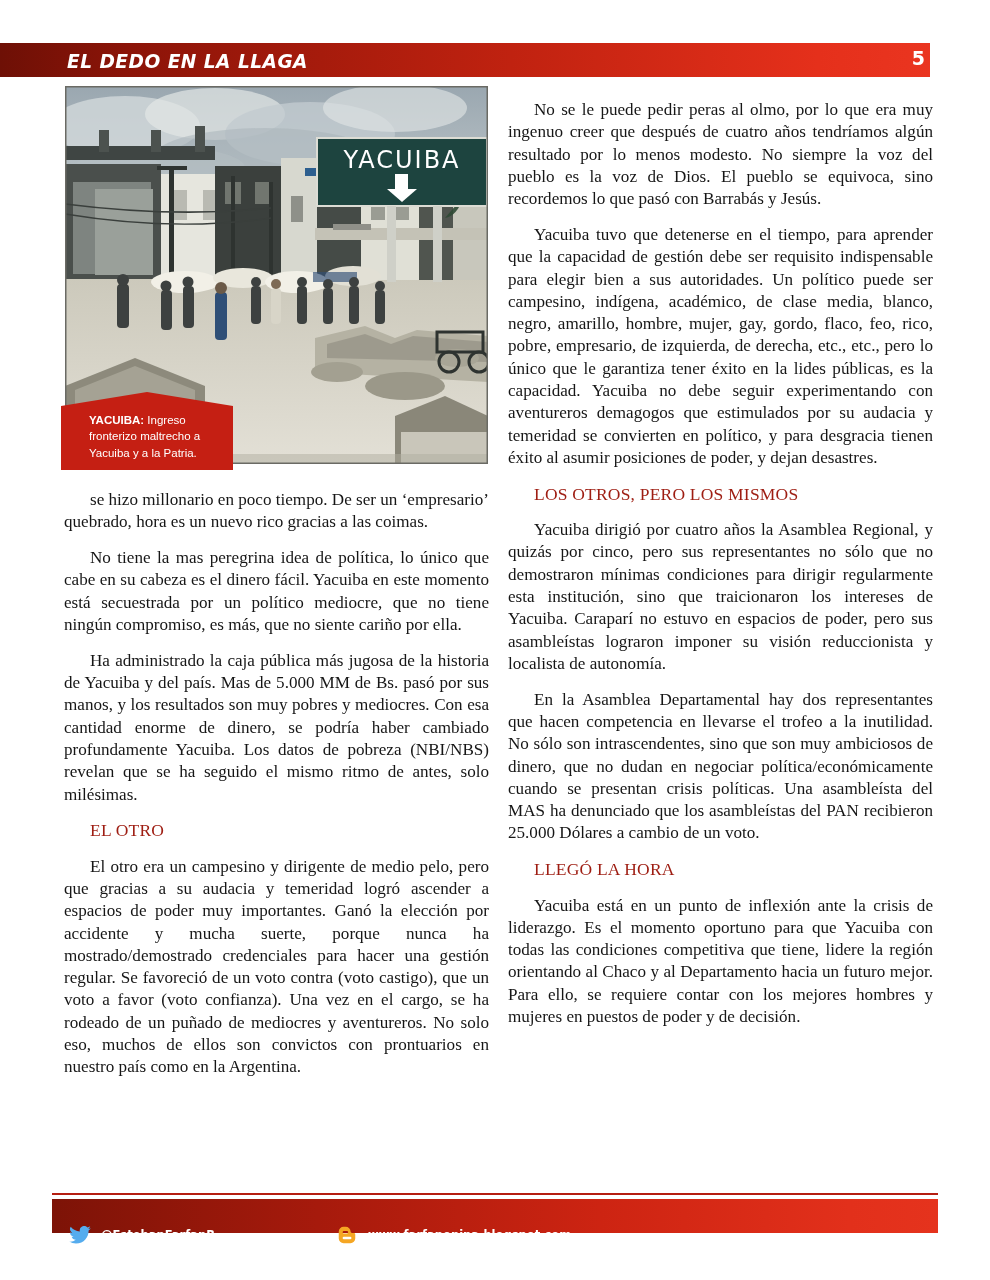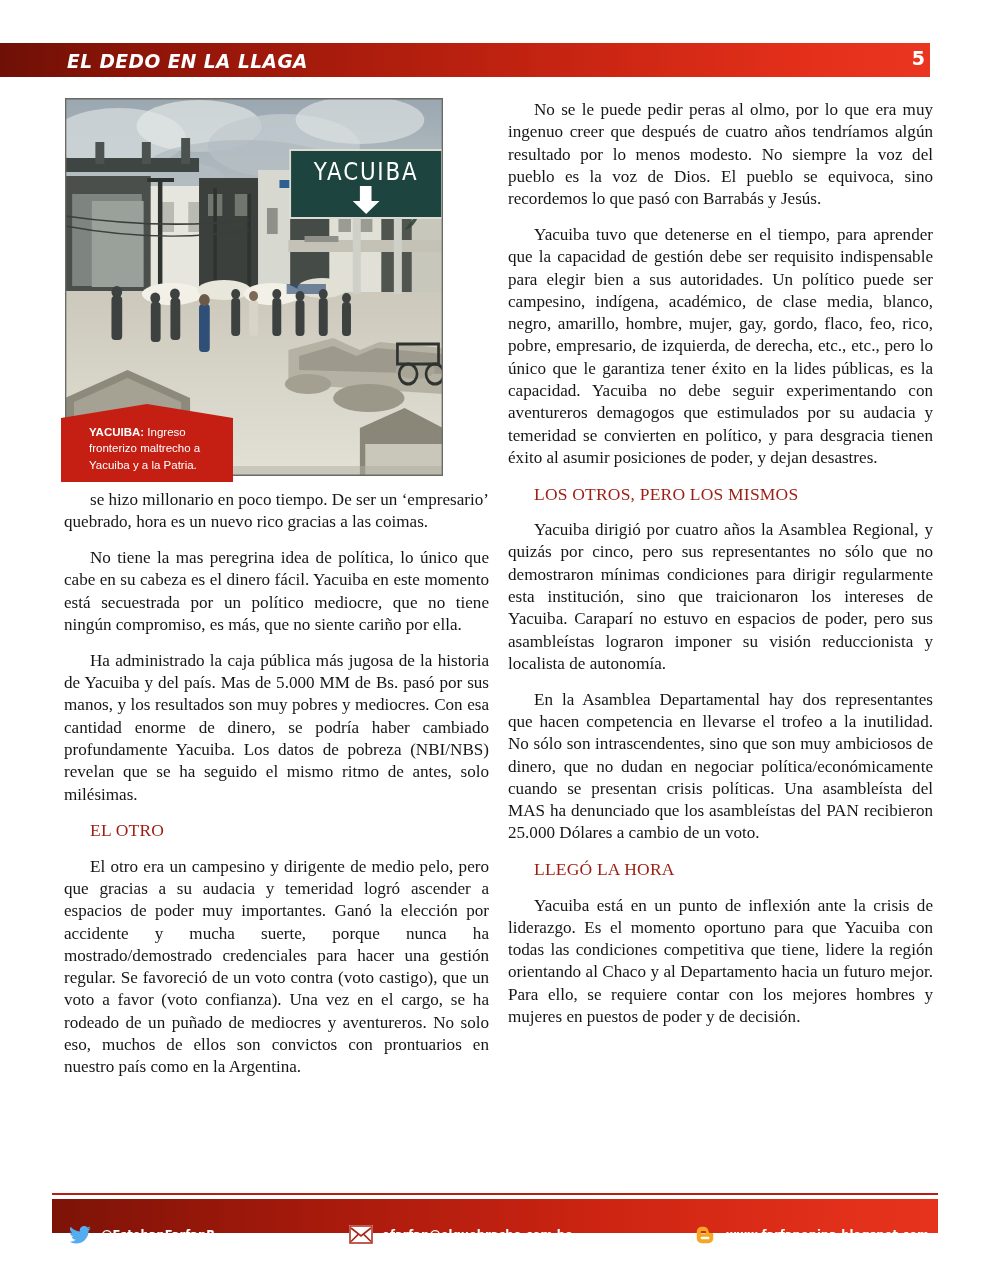--- a/index.html
+++ b/index.html
@@ -46,22 +46,22 @@
     font-family: "DejaVu Sans", sans-serif;
     font-weight: bold;
     font-size: 19px;
     color: #ffffff;
   }
 
   
   .photo-wrap {
     position: absolute;
     left: 65px;
-    top: 98px;
-    width: 378px;
+    top: 86px;
+    width: 423px;
     height: 378px;
   }
   .photo {
     position: absolute;
     inset: 0;
     overflow: hidden;
     background: #cfcfc9;
   }
   .photo svg { display: block; width: 100%; height: 100%; }
 
@@ -333,31 +333,20 @@
 
   <div class="f-item f-twitter">
     <span class="f-icon">
       <svg width="22" height="18" viewBox="0 0 24 20">
         <path fill="#55acee" d="M24 2.4a9.7 9.7 0 0 1-2.83.79A4.94 4.94 0 0 0 23.34.38a9.86 9.86 0 0 1-3.13 1.2A4.92 4.92 0 0 0 11.8 6.03 13.97 13.97 0 0 1 1.67.9a4.92 4.92 0 0 0 1.52 6.57A4.9 4.9 0 0 1 .96 6.85v.06a4.92 4.92 0 0 0 3.95 4.83 4.96 4.96 0 0 1-2.22.08 4.93 4.93 0 0 0 4.6 3.42A9.88 9.88 0 0 1 0 17.3a13.94 13.94 0 0 0 7.55 2.21c9.06 0 14.01-7.5 14.01-14v-.64A10 10 0 0 0 24 2.4z"></path>
       </svg>
     </span>
     <span>@EstebanFarfanR</span>
   </div>
 
-  <div class="f-item f-mail">
-    <span class="f-icon">
-      <svg width="24" height="19" viewBox="0 0 24 19">
-        <rect x="0.5" y="0.5" width="23" height="18" fill="#ffffff" stroke="#ffffff" stroke-width="1"></rect>
-        <path d="M2 3 L12 11 L22 3" fill="none" stroke="#a9281a" stroke-width="1.7"></path>
-        <path d="M2 16.5 L9.5 9.2 M22 16.5 L14.5 9.2" fill="none" stroke="#a9281a" stroke-width="1.7"></path>
-        <rect x="1" y="1" width="22" height="17" fill="none" stroke="#a9281a" stroke-width="1.5"></rect>
-      </svg>
-    </span>
-    <span>efarfan@elquebracho.com.bo</span>
-  </div>
 
   <div class="f-item f-blog">
     <span class="f-icon">
       <svg width="22" height="22" viewBox="0 0 24 24">
         <rect x="0" y="0" width="24" height="24" rx="6" fill="#ffffff" opacity="0"></rect>
         <path fill="#f5a623" d="M18.6 9.9h-1.1a1.6 1.6 0 0 1-1.6-1.6A5.3 5.3 0 0 0 10.6 3H8.3A5.3 5.3 0 0 0 3 8.3v7.4A5.3 5.3 0 0 0 8.3 21h7.4a5.3 5.3 0 0 0 5.3-5.3v-4.2c0-.9-.6-1.6-1.4-1.6h-1zM8.6 7.6h3.3a1.35 1.35 0 0 1 0 2.7H8.6a1.35 1.35 0 0 1 0-2.7zm6.9 9.1H8.6a1.35 1.35 0 0 1 0-2.7h6.9a1.35 1.35 0 0 1 0 2.7z"></path>
       </svg>
     </span>
     <span>www.farfanopina.blogspot.com</span>
   </div>

